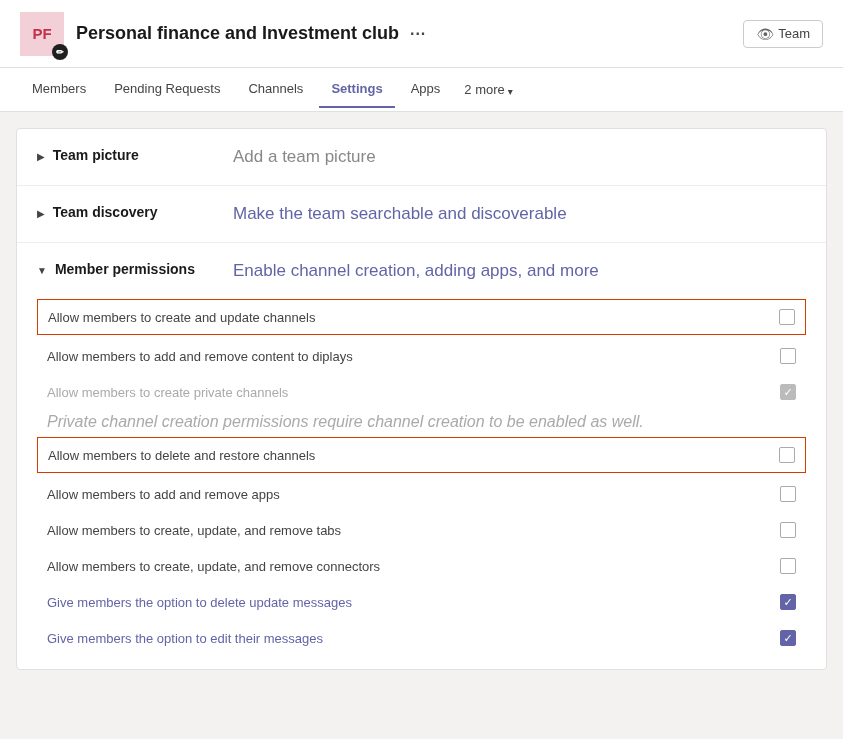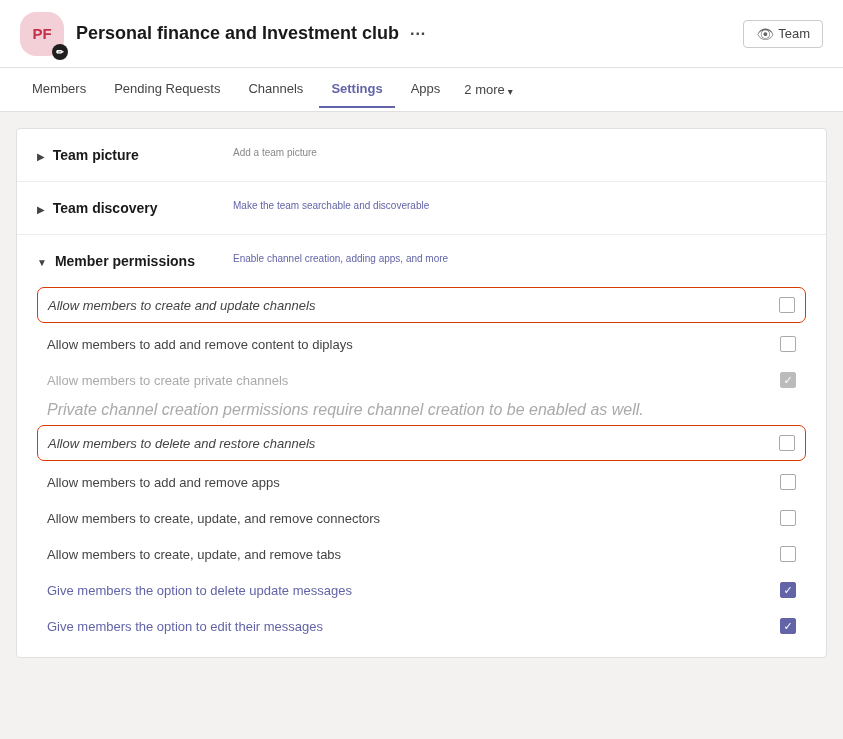--- a/index.html
+++ b/index.html
@@ -14,21 +14,21 @@
       display: flex;
       align-items: center;
       padding: 10px 20px;
       border-bottom: 1px solid #e0e0e0;
       height: 68px;
     }
     .avatar {
       width: 44px;
       height: 44px;
       background: #f3d0d7;
-      border-radius: 16px;
+      border-radius: 0;
       display: flex;
       align-items: center;
       justify-content: center;
       font-size: 15px;
       font-weight: 700;
       color: #c4314b;
       position: relative;
       flex-shrink: 0;
     }
     .avatar-edit {
@@ -129,43 +129,42 @@
       color: #444;
       margin-top: 2px;
     }
     .section-title {
       font-size: 14px;
       font-weight: 700;
       color: #1a1a1a;
       text-align: right;
     }
     .section-desc {
-      font-size: 10px;
+      font-size: 17px;
       color: #6264a7;
       padding-top: 0;
       flex: 1;
     }
     .section-desc.gray {
       color: #888;
     }
     .permissions-body {
       padding: 0 20px 12px 20px;
     }
     .perm-row {
       display: flex;
       align-items: center;
       justify-content: space-between;
       padding: 9px 10px;
       margin-bottom: 2px;
     }
     .perm-row.highlighted {
       border: 1.5px solid #d83b01;
-      border-radius: 7px;
+      border-radius: 0;
       margin-bottom: 4px;
-      font-style: italic;
     }
     .perm-label {
       font-size: 13px;
       color: #444;
       flex: 1;
     }
     .perm-label.muted {
       color: #aaa;
     }
     .perm-label.accent {
@@ -289,26 +288,26 @@
         <div class="checkbox"></div>
       </div>
 
       <div class="perm-row">
         <span class="perm-label">Allow members to add and remove apps</span>
         <div class="checkbox"></div>
       </div>
 
 
       <div class="perm-row">
+        <span class="perm-label">Allow members to create, update, and remove tabs</span>
+        <div class="checkbox"></div>
+      </div>
+
+      <div class="perm-row">
         <span class="perm-label">Allow members to create, update, and remove connectors</span>
-        <div class="checkbox"></div>
-      </div>
-
-      <div class="perm-row">
-        <span class="perm-label">Allow members to create, update, and remove tabs</span>
         <div class="checkbox"></div>
       </div>
 
       <div class="perm-row">
         <span class="perm-label accent">Give members the option to delete update messages</span>
         <div class="checkbox checked">✓</div>
       </div>
 
       <div class="perm-row">
         <span class="perm-label accent">Give members the option to edit their messages</span>

